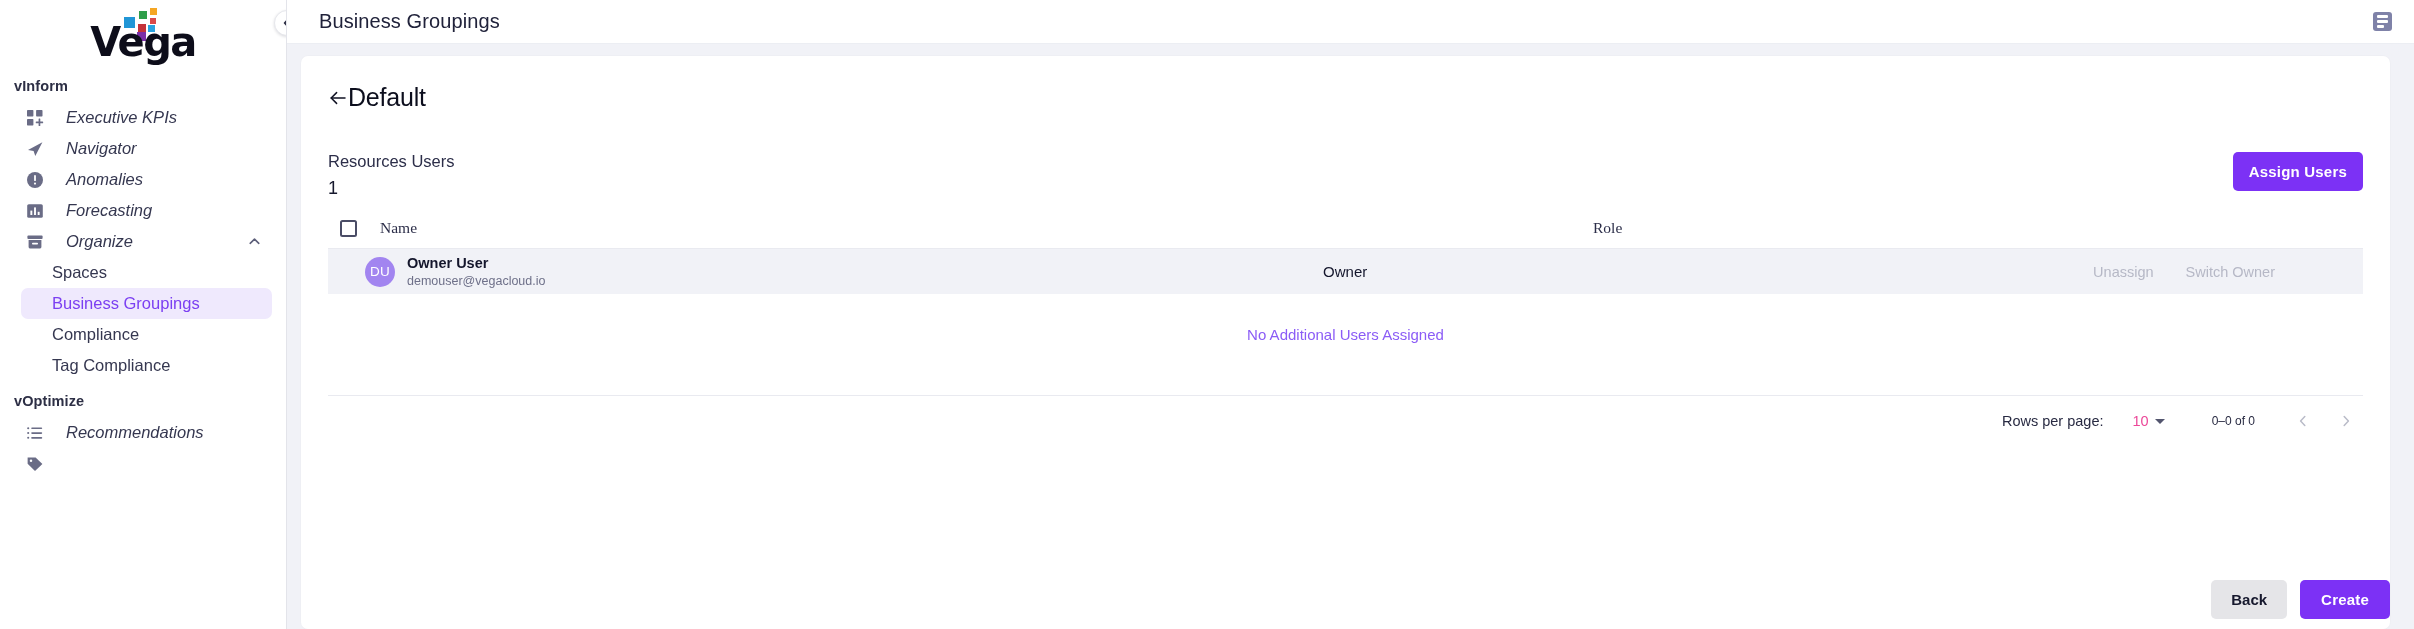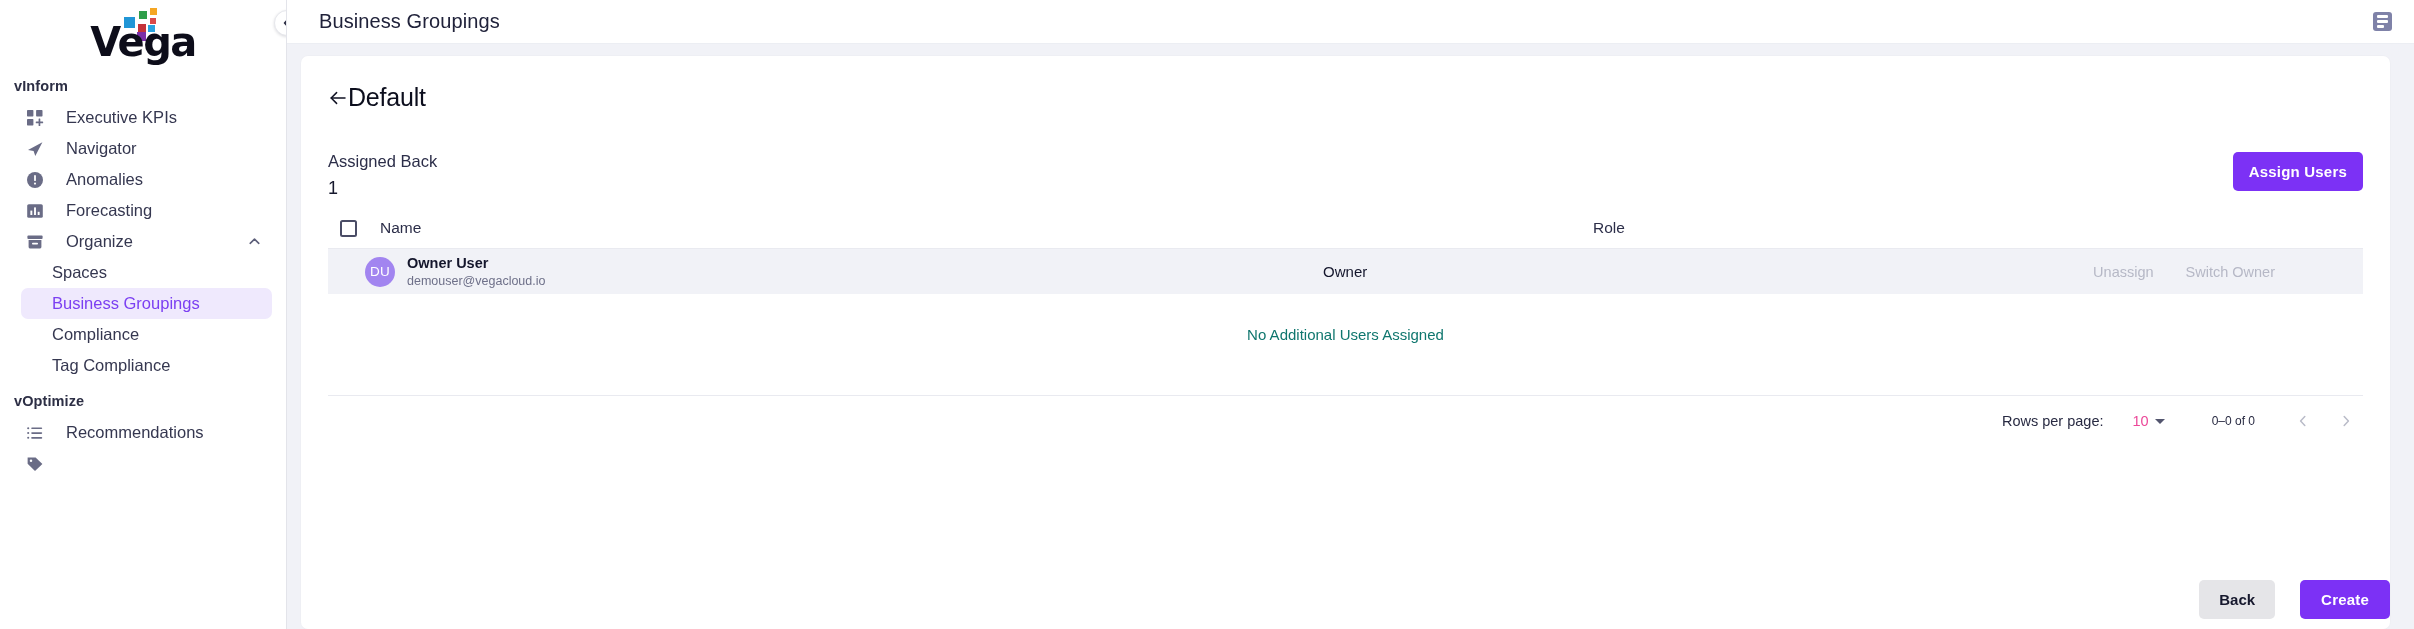--- a/index.html
+++ b/index.html
@@ -65,20 +65,21 @@
   }
   .nav-item {
     display: flex;
     align-items: center;
     height: 31px;
     margin: 0 14px 0 14px;
     padding-left: 10px;
     border-radius: 7px;
     cursor: pointer;
     position: relative;
+    font-style: italic;
   }
   .nav-item .nv-icon {
     width: 22px; height: 22px;
     display: flex; align-items: center; justify-content: center;
     flex: 0 0 22px;
     color: #6a6c86;
   }
   .nav-item .nv-label {
     margin-left: 20px;
     font-size: 16.5px;
@@ -238,20 +239,21 @@
   }
 
   
   .tbl { width: 100%; margin-top: 19px; }
   .tbl-head {
     display: flex;
     align-items: center;
     height: 31px;
     border-bottom: 1px solid #e9eaf0;
     padding-bottom: 10px;
+    font-family: Liberation Serif, serif;
   }
   .col-check { flex: 0 0 52px; display: flex; align-items: center; padding-left: 12px; }
   .chk {
     width: 17px; height: 17px;
     border: 2px solid #4a4c66;
     border-radius: 2.5px;
     background: transparent;
     cursor: pointer;
   }
   .col-name { flex: 1 1 auto; font-size: 15.5px; color: #2c2e49; }
@@ -278,21 +280,21 @@
   .user-txt { margin-left: 12px; }
   .user-name { font-size: 14.5px; font-weight: 700; color: #14162c; line-height: 16px; }
   .user-mail { font-size: 12.5px; color: #6e7089; line-height: 16px; margin-top: 2px; }
   .row-role { flex: 0 0 770px; font-size: 15px; color: #14162c; }
   .row-actions { display: flex; gap: 32px; padding-right: 88px; }
   .row-actions span { font-size: 14.5px; color: #b6b8c6; cursor: pointer; }
 
   .empty-msg {
     text-align: center;
     font-size: 15px;
-    color: #0f766e;
+    color: #8b5cf6;
     padding-top: 32px;
   }
 
   .pager-sep {
     border-top: 1px solid #e9eaf0;
     margin-top: 52px;
   }
   .pager {
     display: flex;
     align-items: center;
@@ -321,21 +323,21 @@
     color: #b9bbc8;
     cursor: pointer;
     font-size: 17px;
   }
 
   .footer-btns {
     position: absolute;
     right: 0px;
     bottom: 10px;
     display: flex;
-    gap: 25px;
+    gap: 13px;
     align-items: center;
   }
   .footer-btns .btn-primary { padding: 11px 21px; }
 </style>
 </head>
 <body>
 
 <div id="app">
 
   <div id="sidebar">
@@ -484,21 +486,21 @@
             <svg width="20" height="20" viewBox="0 0 20 20" fill="none" stroke="currentColor" stroke-width="1.5" stroke-linecap="round" stroke-linejoin="round">
               <line x1="17" y1="10" x2="3.2" y2="10"></line>
               <polyline points="8.6,4.6 3.2,10 8.6,15.4"></polyline>
             </svg>
           </span>
           <span class="page-title">Default</span>
         </div>
 
         <div class="assigned-block">
           <div class="assigned-left">
-            <div class="assigned-label">Assigned Back</div>
+            <div class="assigned-label">Resources Users</div>
             <div class="assigned-count">1</div>
           </div>
           <button class="btn-primary">Assign Users</button>
         </div>
 
         <div class="tbl">
           <div class="tbl-head">
             <div class="col-check">
               <div class="chk"></div>
             </div>

